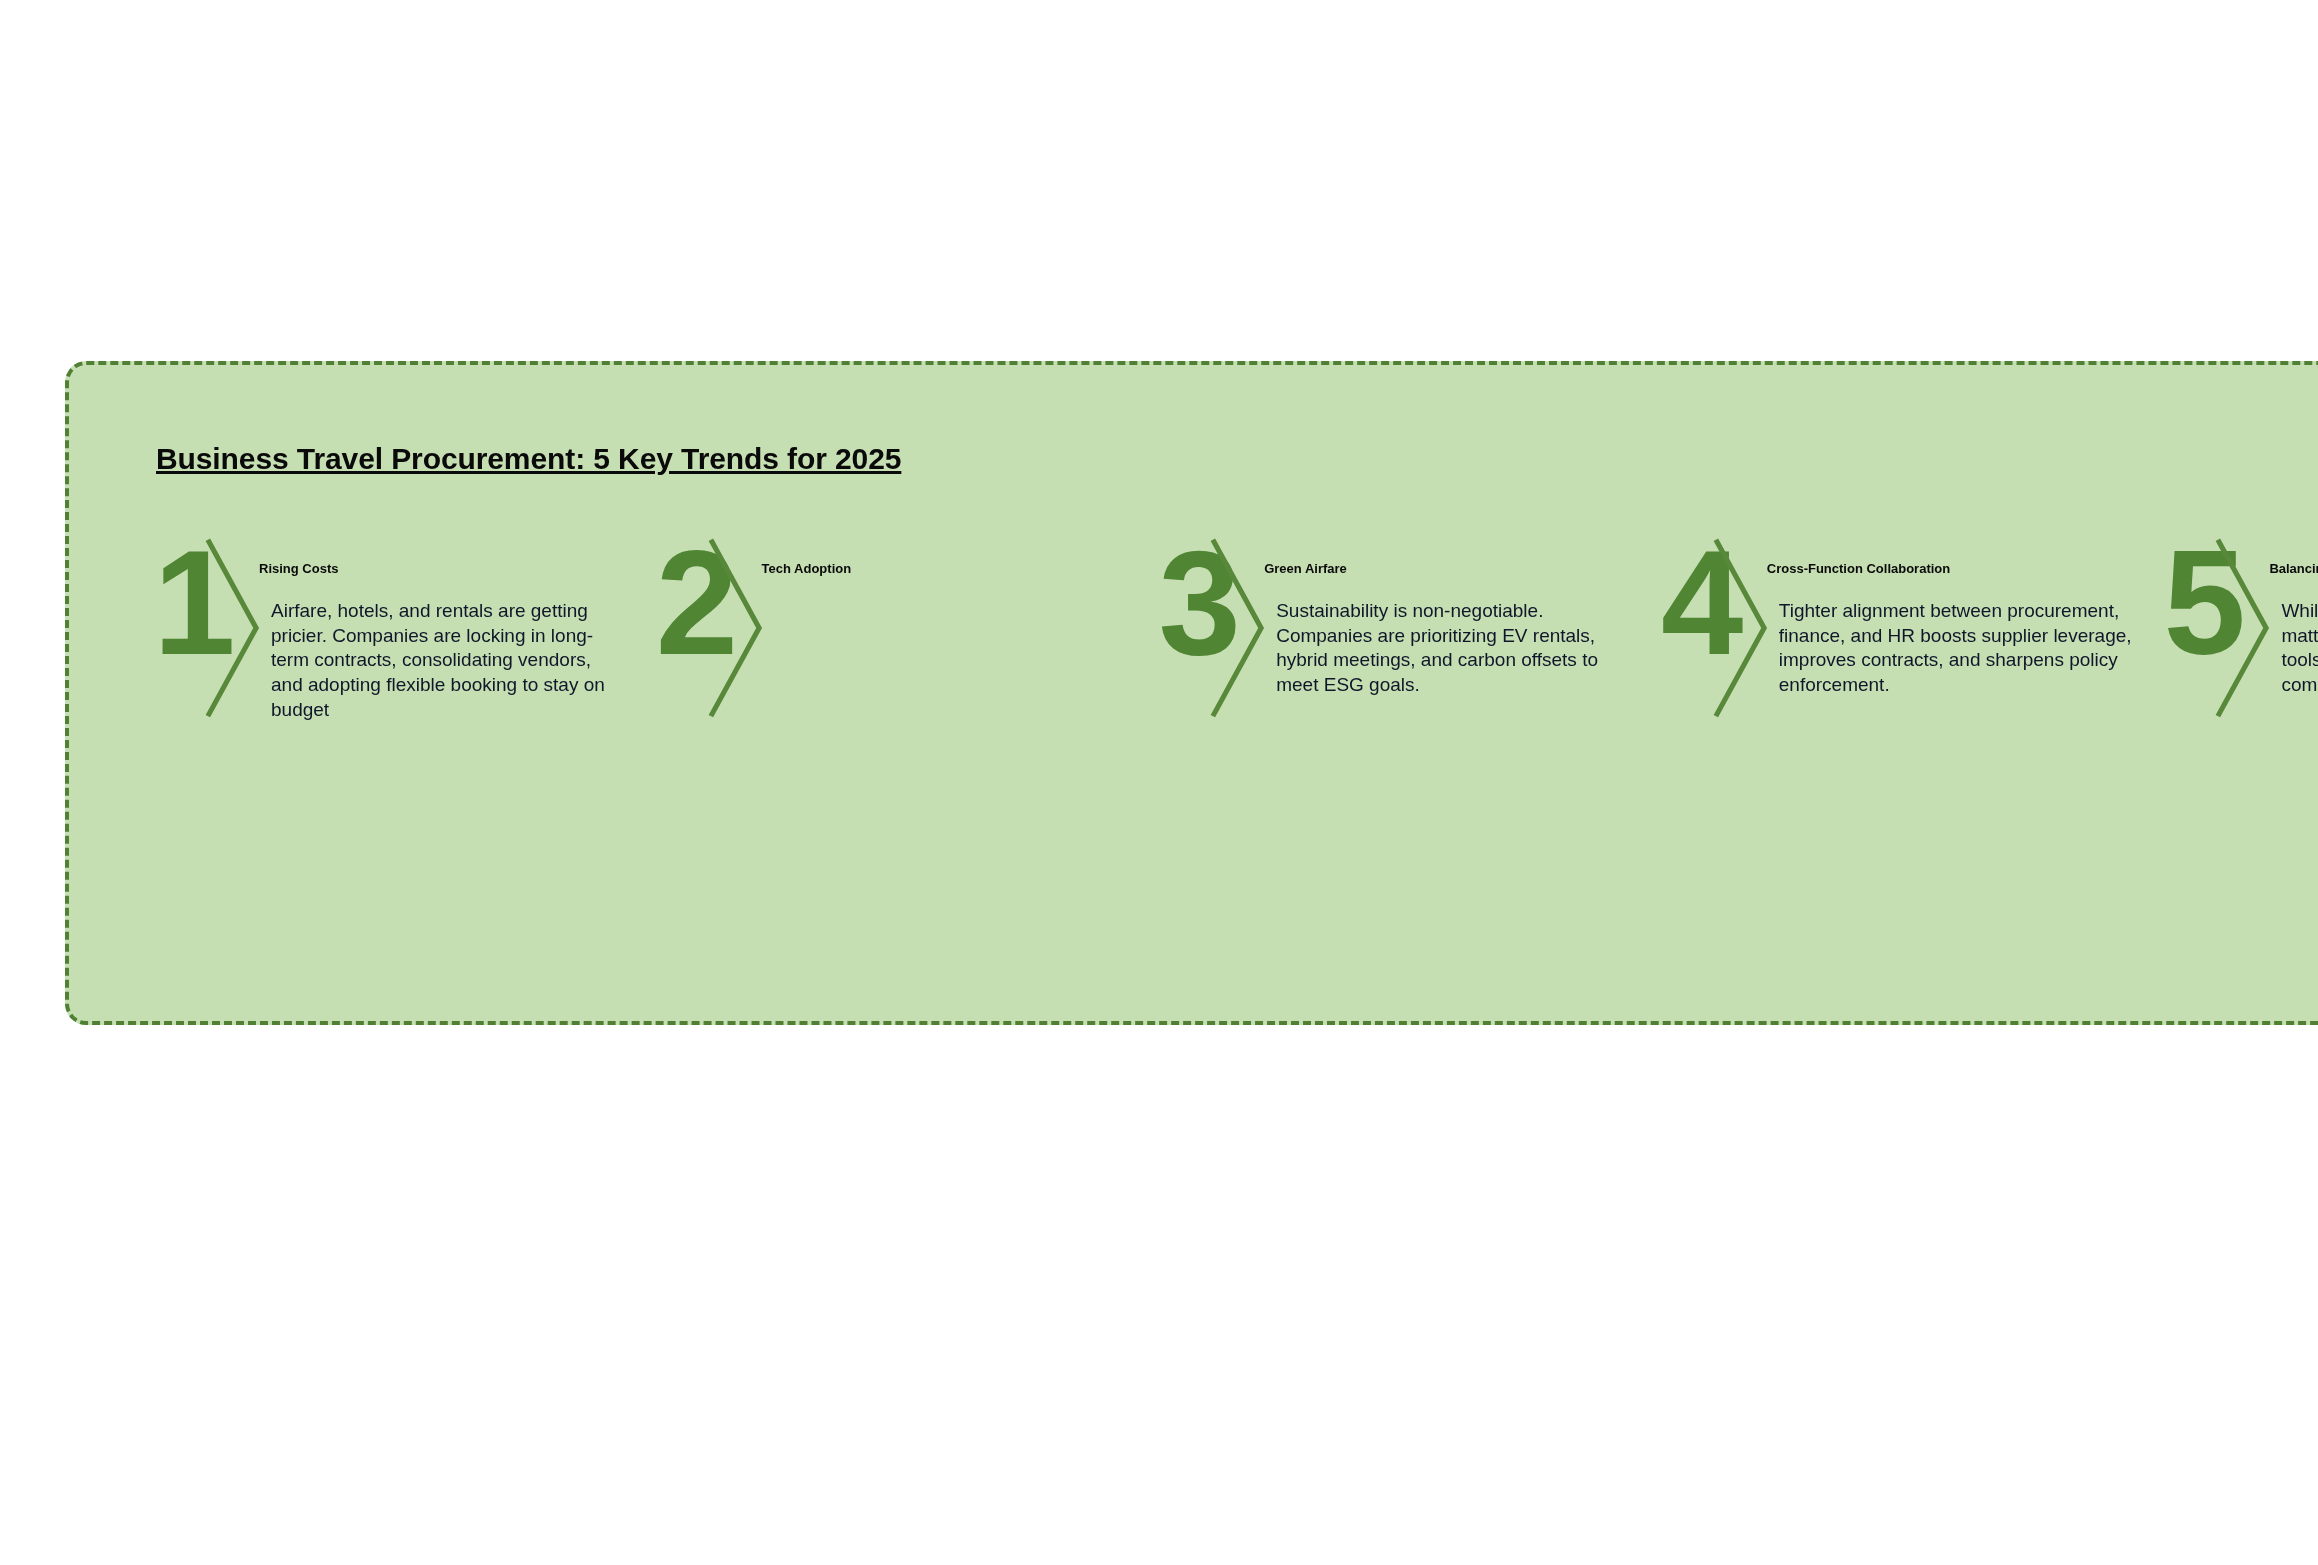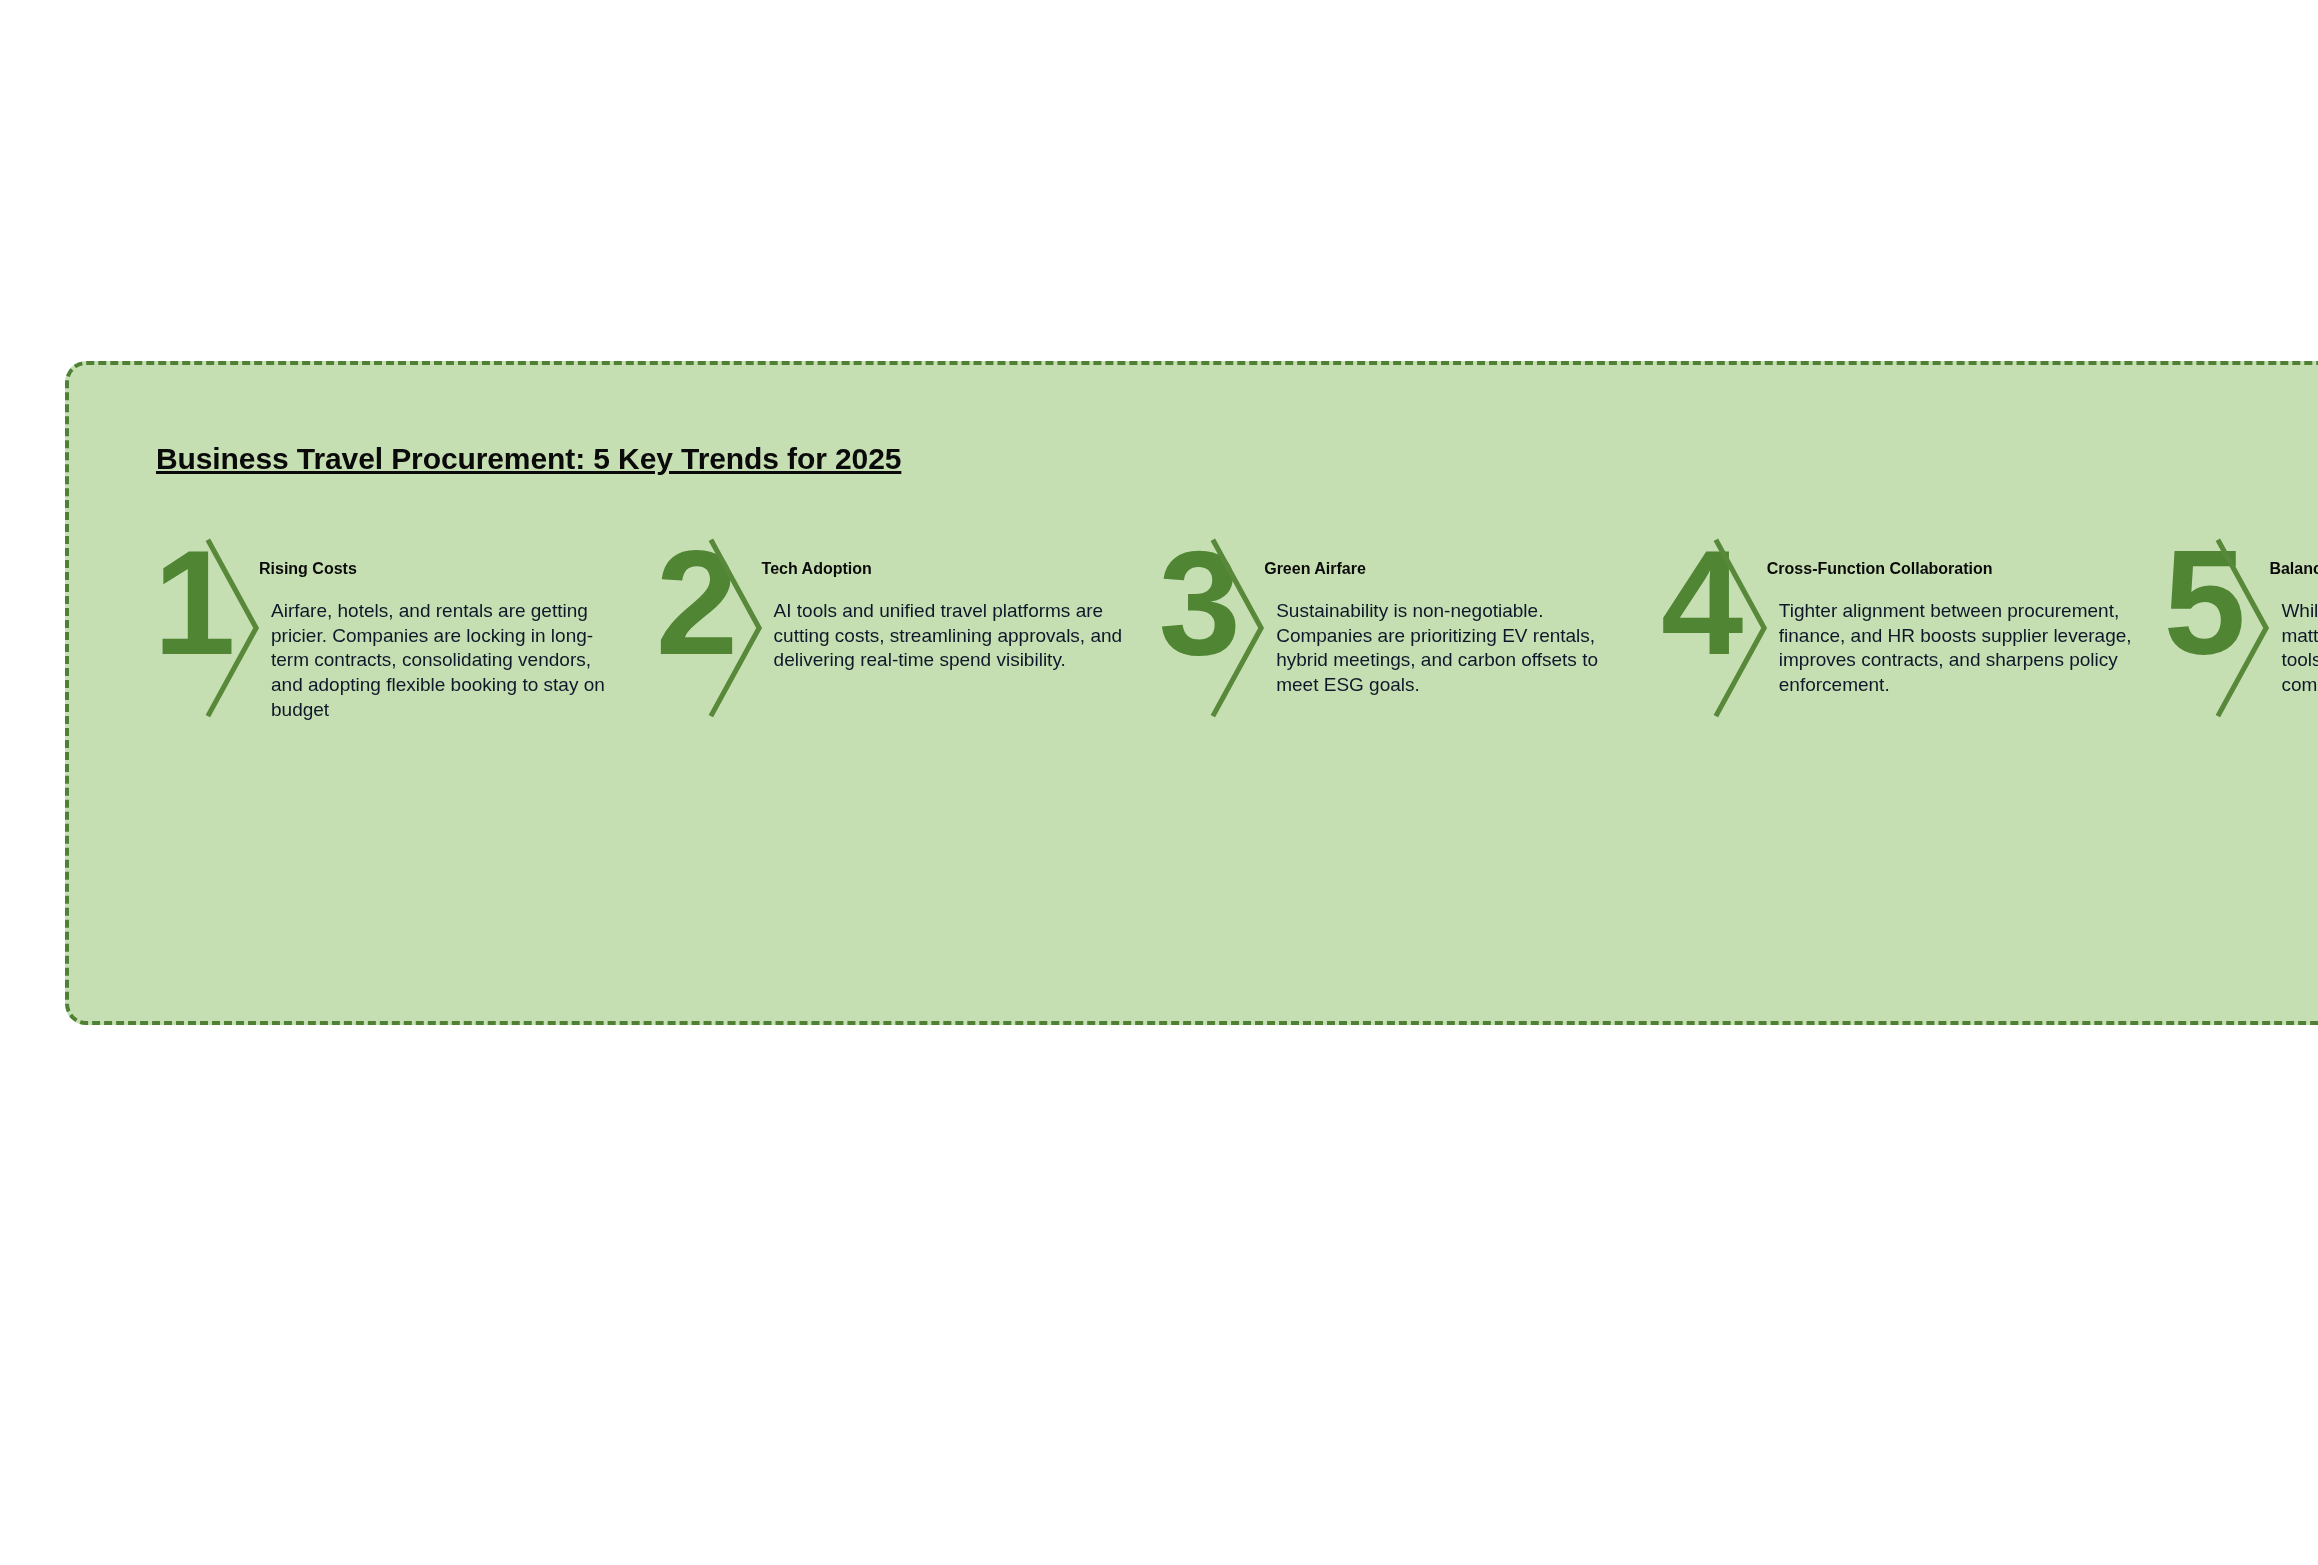--- a/index.html
+++ b/index.html
@@ -90,21 +90,21 @@
     overflow: visible;
   }
 
   .trend-text {
     flex: 1 1 auto;
     min-width: 0;
     padding-right: 19.5px;
     margin-top: 5.6px;
   }
   .trend-heading {
-    font-size: 16px;
+    font-size: 13px;
     line-height: 24.6px;
     font-weight: bold;
     color: #0a0a0a;
     margin: 0 0 18px 0;
   }
   .trend-body {
     font-size: 19px;
     line-height: 24.6px;
     color: #0f172a;
     margin: 12px;
@@ -138,21 +138,20 @@
 
     <div class="trend-item">
       <div class="trend-marker">
         <div class="trend-numeral">2</div>
         <svg class="trend-chevron" viewBox="0 0 120 390">
           <polyline points="8,6 112,196 8,386" fill="none" stroke="#58883A" stroke-width="11"></polyline>
         </svg>
       </div>
       <div class="trend-text">
         <p class="trend-heading">Tech Adoption</p>
-        <p class="trend-body">AI tools and unified travel platforms are cutting costs, streamlining approvals, and delivering real-time spend visibility.</p>
       </div>
     </div>
 
     <div class="trend-item">
       <div class="trend-marker">
         <div class="trend-numeral">3</div>
         <svg class="trend-chevron" viewBox="0 0 120 390">
           <polyline points="8,6 112,196 8,386" fill="none" stroke="#58883A" stroke-width="11"></polyline>
         </svg>
       </div>

